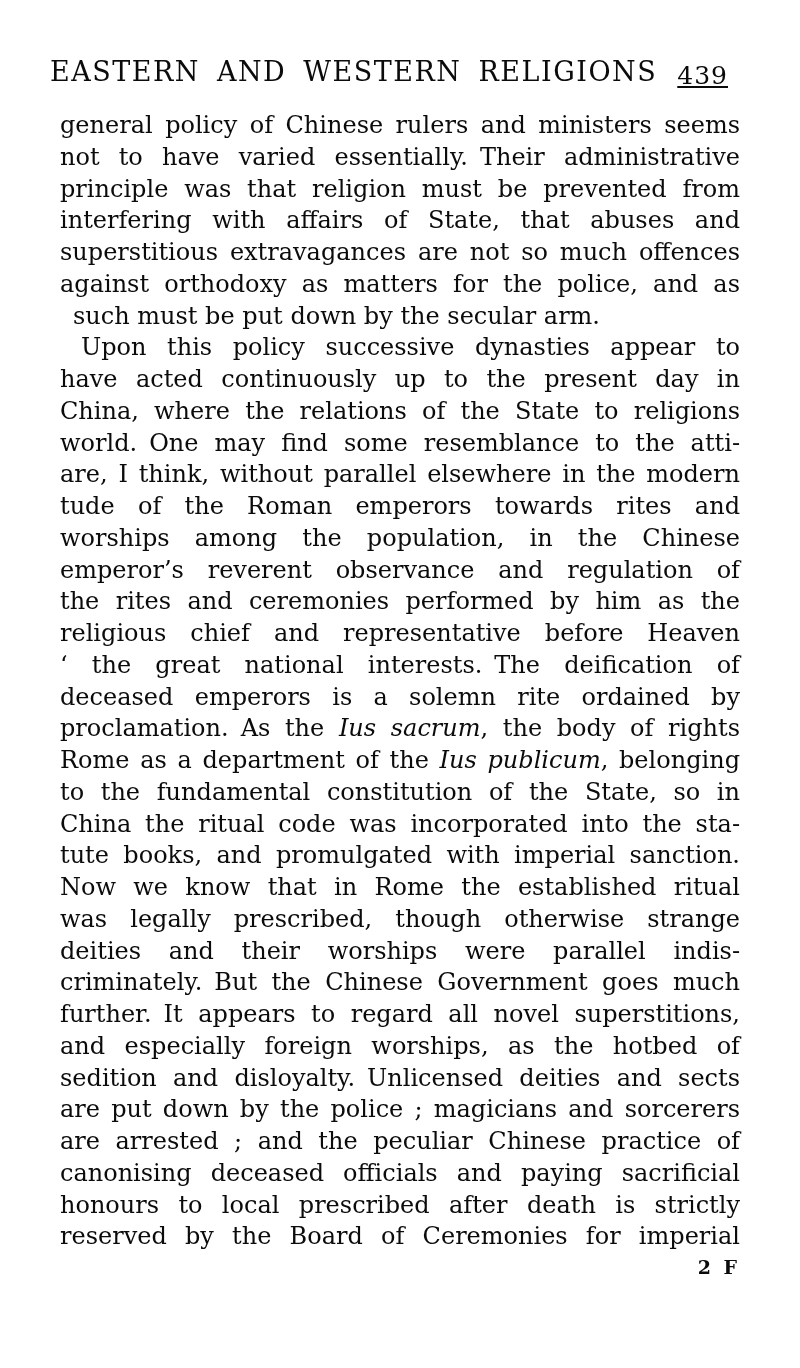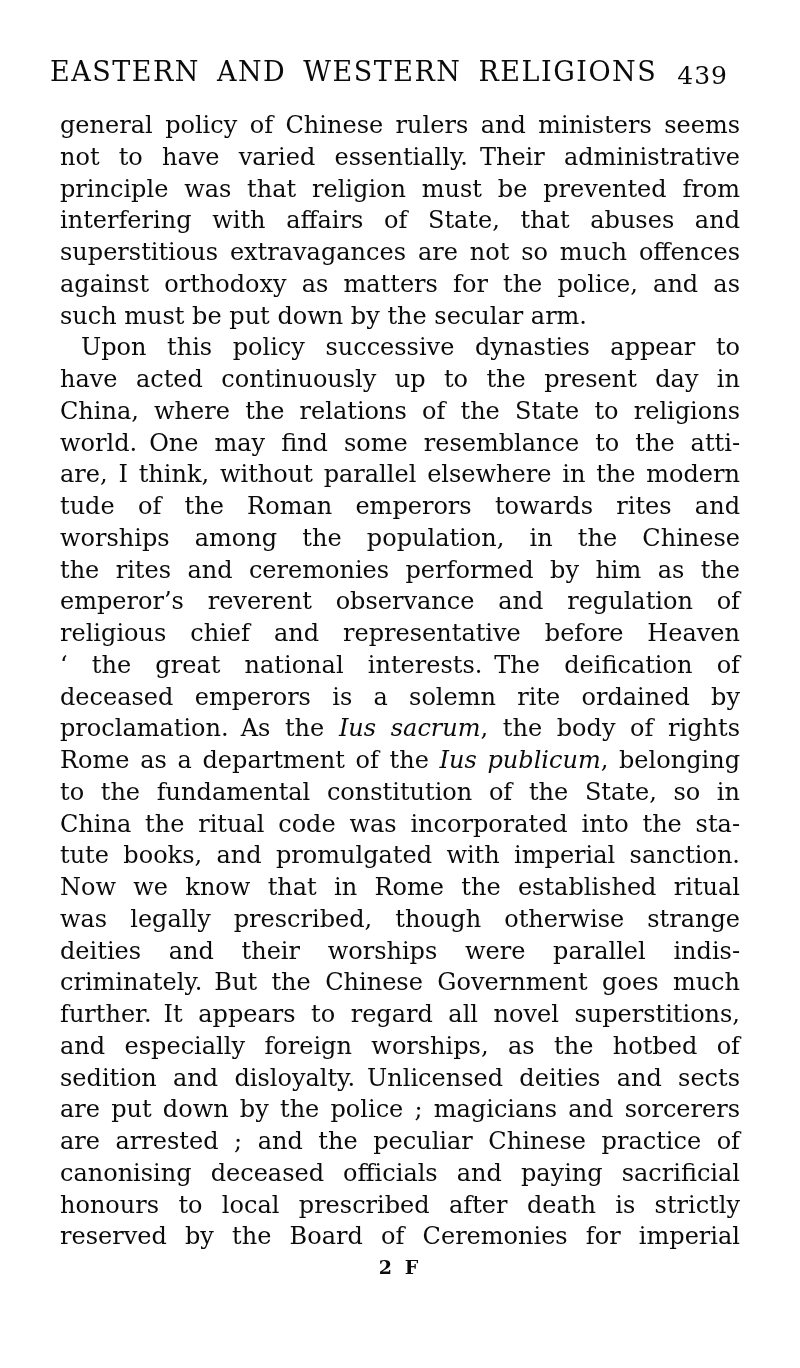--- a/index.html
+++ b/index.html
@@ -31,44 +31,45 @@
     letter-spacing: 1.5px;
     word-spacing: 7px;
     white-space: nowrap;
   }
   .head-page-num {
     position: absolute;
     right: 12px; top: 7px;
     font-size: 25px;
     line-height: 25px;
     letter-spacing: 1px;
+    text-decoration: underline;
   }
   .body-text {
     margin-top: 18px;
   }
   .t-line {
     font-size: 24px;
     line-height: 31.75px;
     text-align: justify;
     text-align-last: justify;
   }
-  .t-line.left-last { text-align-last: left; }
+  .t-line.left-last { text-align-last: left; margin-left: 13px; }
   .t-line.indent { text-indent: 21px; }
   .t-line em { font-style: italic; }
   .blot {
     display: inline-block;
     width: 0;
     overflow: visible;
     font-size: 13px;
     vertical-align: 9px;
     color: #000;
   }
   .sig {
     margin-top: 2px;
-    text-align: center;
+    text-align: right;
     font-size: 19px;
     font-weight: bold;
     letter-spacing: 3px;
     line-height: 24px;
   }
 </style>
 </head>
 <body>
 
 <div class="page">
@@ -88,22 +89,22 @@
           <div class="t-line left-last"><span>such must be put down by the secular arm.</span></div>
         </div>
         <div>
           <div class="t-line indent"><span>Upon this policy successive dynasties appear to</span></div>
           <div class="t-line"><span>have acted continuously up to the present day in</span></div>
           <div class="t-line"><span>China, where the relations of the State to religions</span></div>
           <div class="t-line"><span>world. One may find some resemblance to the atti-</span></div>
           <div class="t-line"><span>are, I think, without parallel elsewhere in the modern</span></div>
           <div class="t-line"><span>tude of the Roman emperors towards rites and</span></div>
           <div class="t-line"><span>worships among the population, in the Chinese</span></div>
+          <div class="t-line"><span>emperor’s reverent observance and regulation of</span></div>
           <div class="t-line"><span>the rites and ceremonies performed by him as the</span></div>
-          <div class="t-line"><span>emperor’s reverent observance and regulation of</span></div>
           <div class="t-line"><span>religious chief and representative before Heaven</span></div>
           <div class="t-line"><span>ʻ the great national interests. The deification of</span></div>
           <div class="t-line"><span>deceased emperors is a solemn rite ordained by</span></div>
           <div class="t-line"><span>proclamation. As the </span><em>Ius sacrum</em><span>, the body of rights</span></div>
           <div class="t-line"><span>Rome as a department of the </span><em>Ius publicum</em><span>, belonging</span></div>
           <div class="t-line"><span>to the fundamental constitution of the State, so in</span></div>
           <div class="t-line"><span>China the ritual code was incorporated into the sta-</span></div>
           <div class="t-line"><span>tute books, and promulgated with imperial sanction.</span></div>
           <div class="t-line"><span>Now we know that in Rome the established ritual</span></div>
           <div class="t-line"><span>was legally prescribed, though otherwise strange</span></div>

